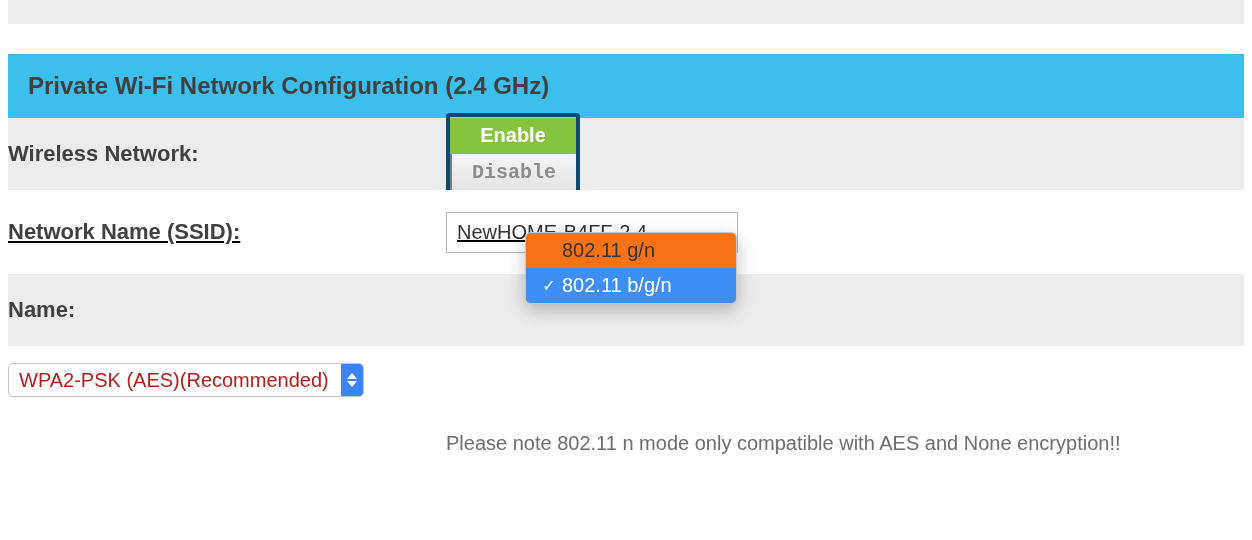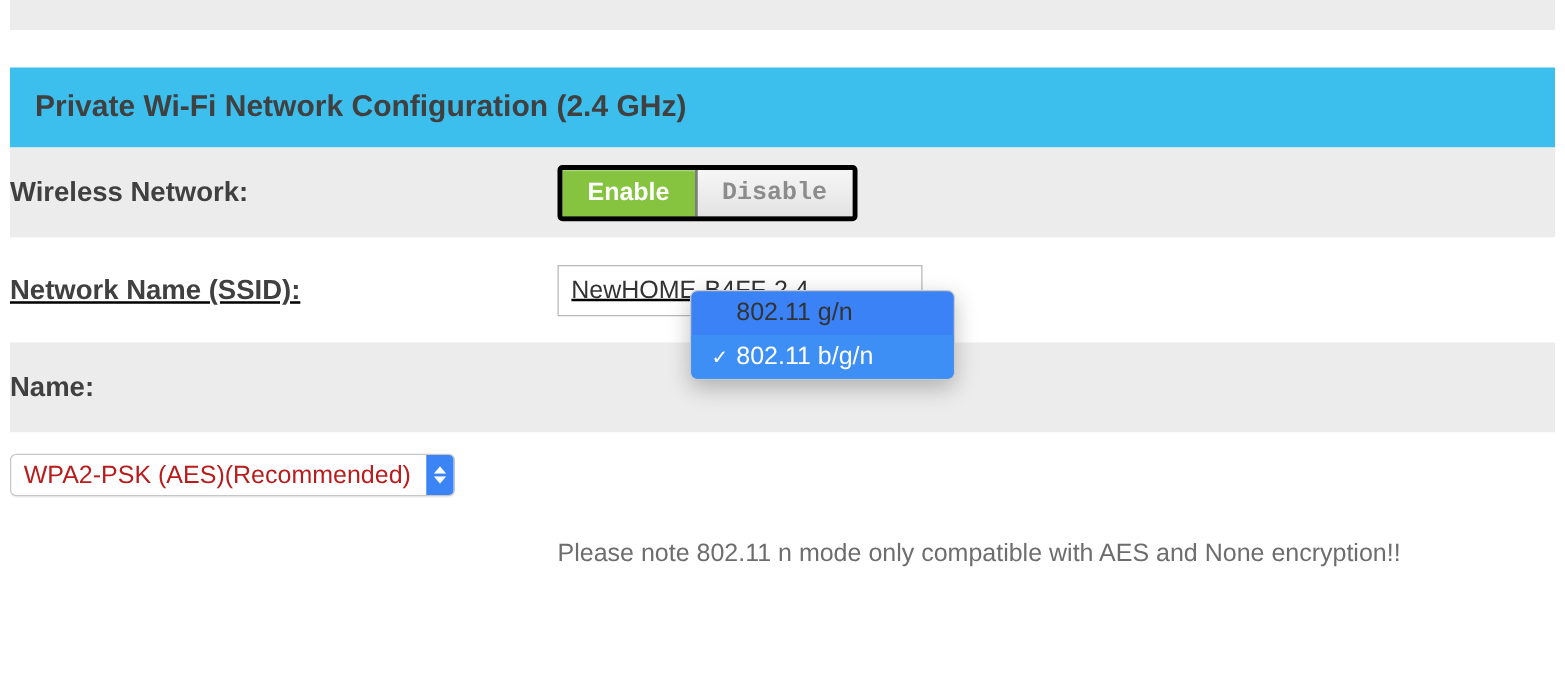--- a/index.html
+++ b/index.html
@@ -40,23 +40,24 @@
     .control-col {
       flex: 1;
       display: flex;
       align-items: center;
       padding: 14px 0;
       min-height: 68px;
     }
     
     .toggle-group {
       display: inline-flex;
-      border: 4px solid #000000;
+      border: 4px solid #0c4a6e;
       border-radius: 4px;
       background: #7d7d7d;
+      flex-direction: column;
     }
     .toggle-btn {
       font-size: 20px;
       font-weight: bold;
       padding: 7px 20px;
       text-align: center;
       border: none;
     }
     .toggle-enable {
       background: #86c440;
@@ -73,24 +74,24 @@
     .text-input {
       font-size: 20px;
       padding: 8px 10px;
       border: 1px solid #b8b8b8;
       width: 292px;
       color: #333;
     }
     
     .dropdown-popup {
       position: absolute;
-      left: 544px;
+      left: 517px;
       top: 42px;
       width: 212px;
-      background: #3b82f6;
+      background: #f97316;
       border: 1px solid #c9c9c9;
       border-radius: 6px;
       box-shadow: 0 6px 18px rgba(0,0,0,.25);
       z-index: 10;
       overflow: hidden;
     }
     .dropdown-item {
       display: flex;
       align-items: center;
       font-size: 20px;

